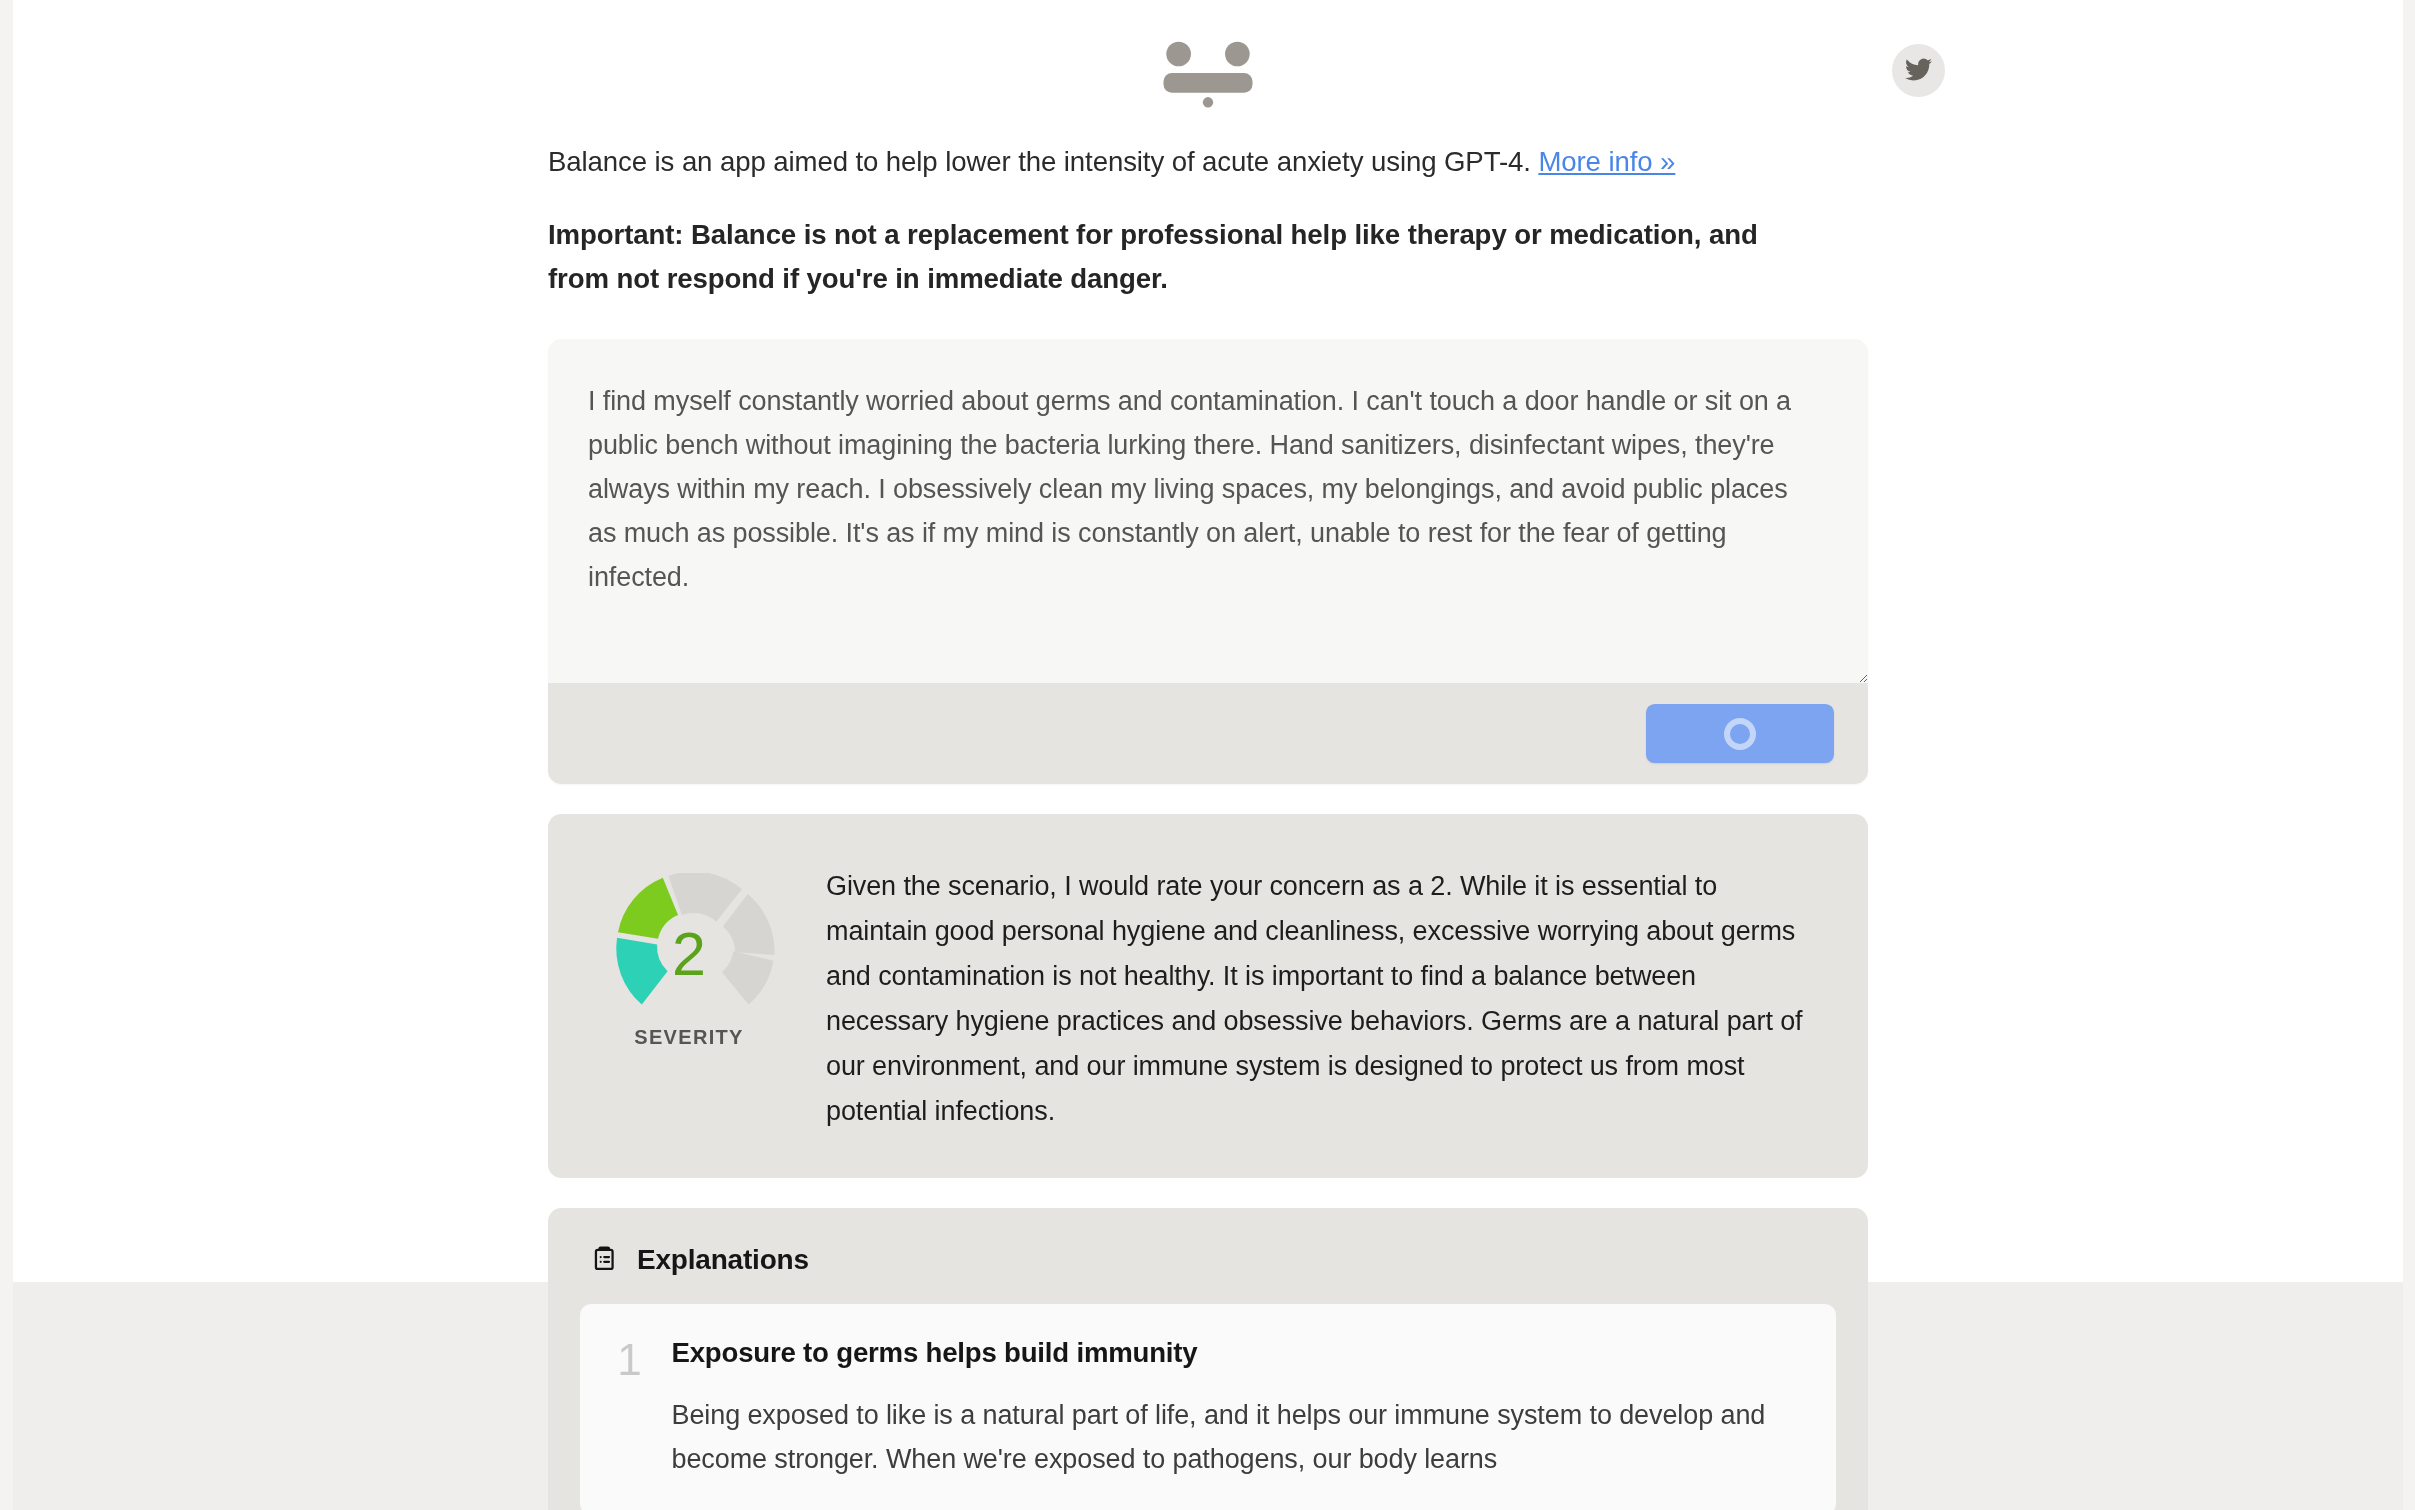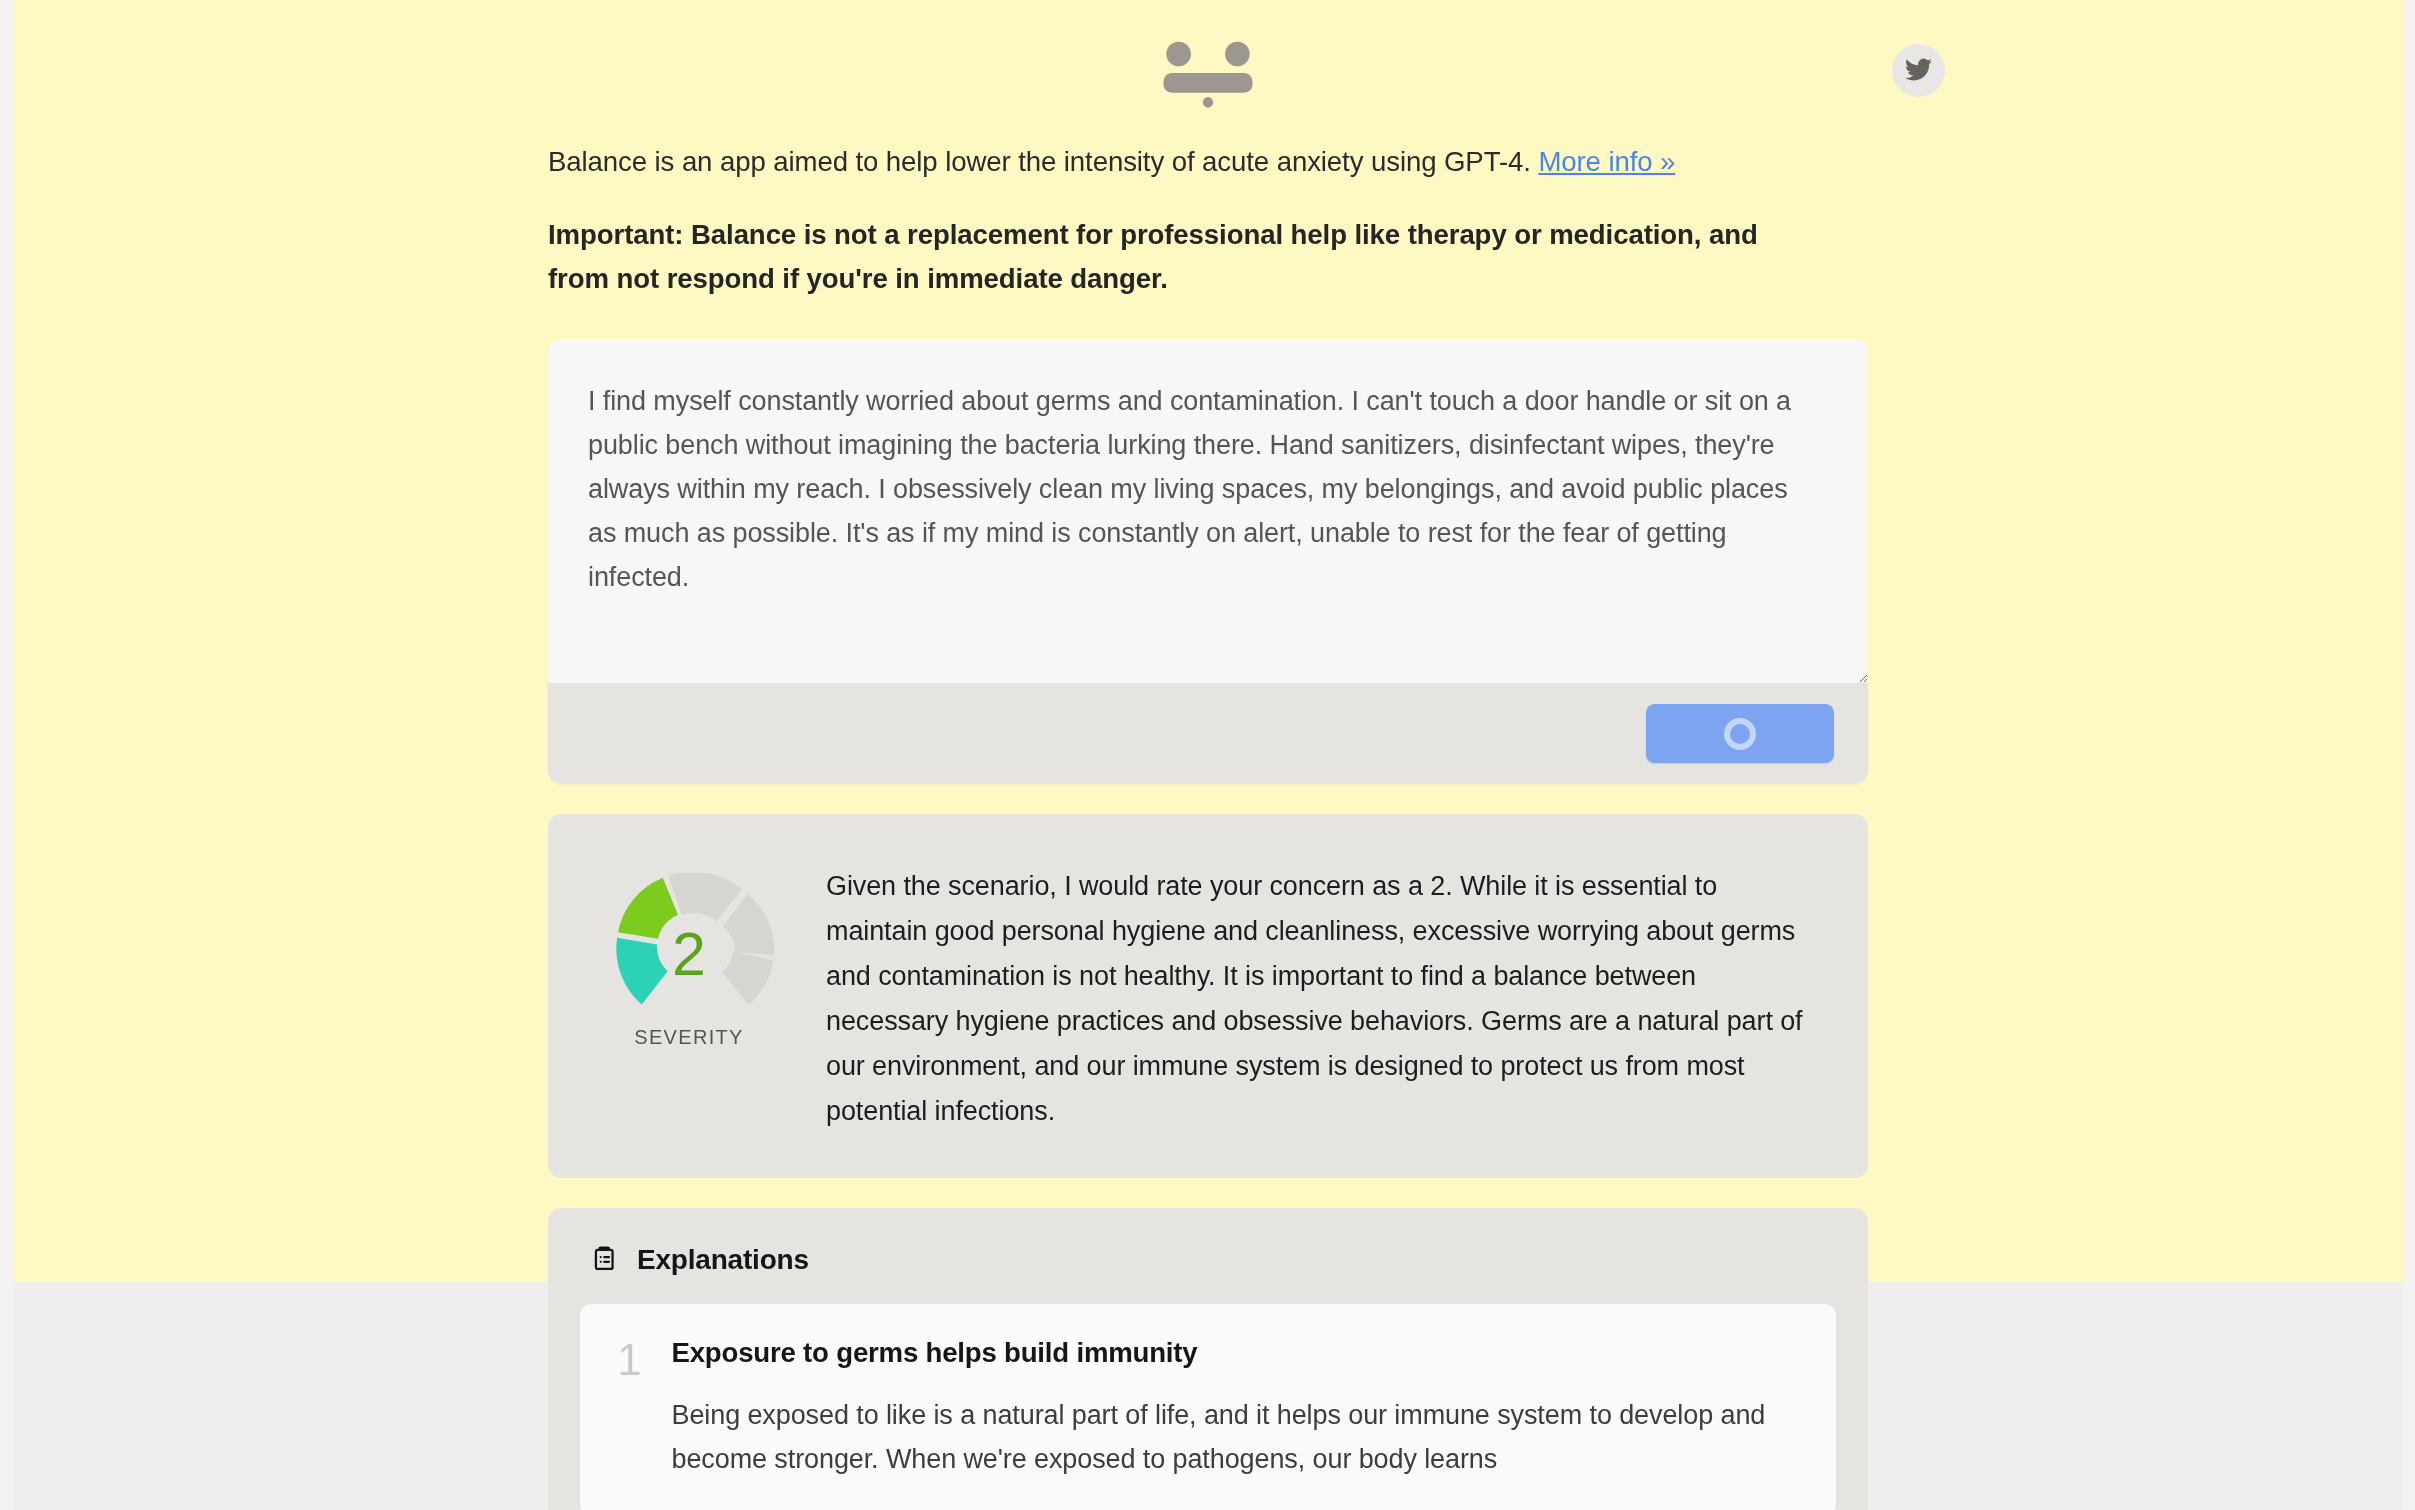--- a/index.html
+++ b/index.html
@@ -15,21 +15,21 @@
     font-family: "Liberation Sans", sans-serif;
     color: #1f1f1f;
     -webkit-font-smoothing: antialiased;
   }
 
   
   #page {
     position: relative;
     width: 2416px;
     height: 1282px;
-    background: #fef9c3;
+    background: #ffffff;
   }
   .edge-gutter {
     position: absolute;
     top: 0;
     width: 13.3px;
     height: 1510px;
     background: #f4f3f1;
   }
   .edge-gutter.left  { left: 0; }
   .edge-gutter.right { right: 0; }
@@ -184,21 +184,21 @@
     font-size: 61px;
     line-height: 61px;
     font-weight: 500;
     color: #5aa31a;
   }
 
   #severity-label {
     margin-top: 7.6px;
     font-size: 20px;
     letter-spacing: 1.3px;
-    font-weight: 400;
+    font-weight: 700;
     color: #555555;
   }
 
   #response-text {
     font-size: 27px;
     line-height: 45px;
     color: #1d1d1d;
     letter-spacing: -0.1px;
     padding-top: 3.8px;
   }

